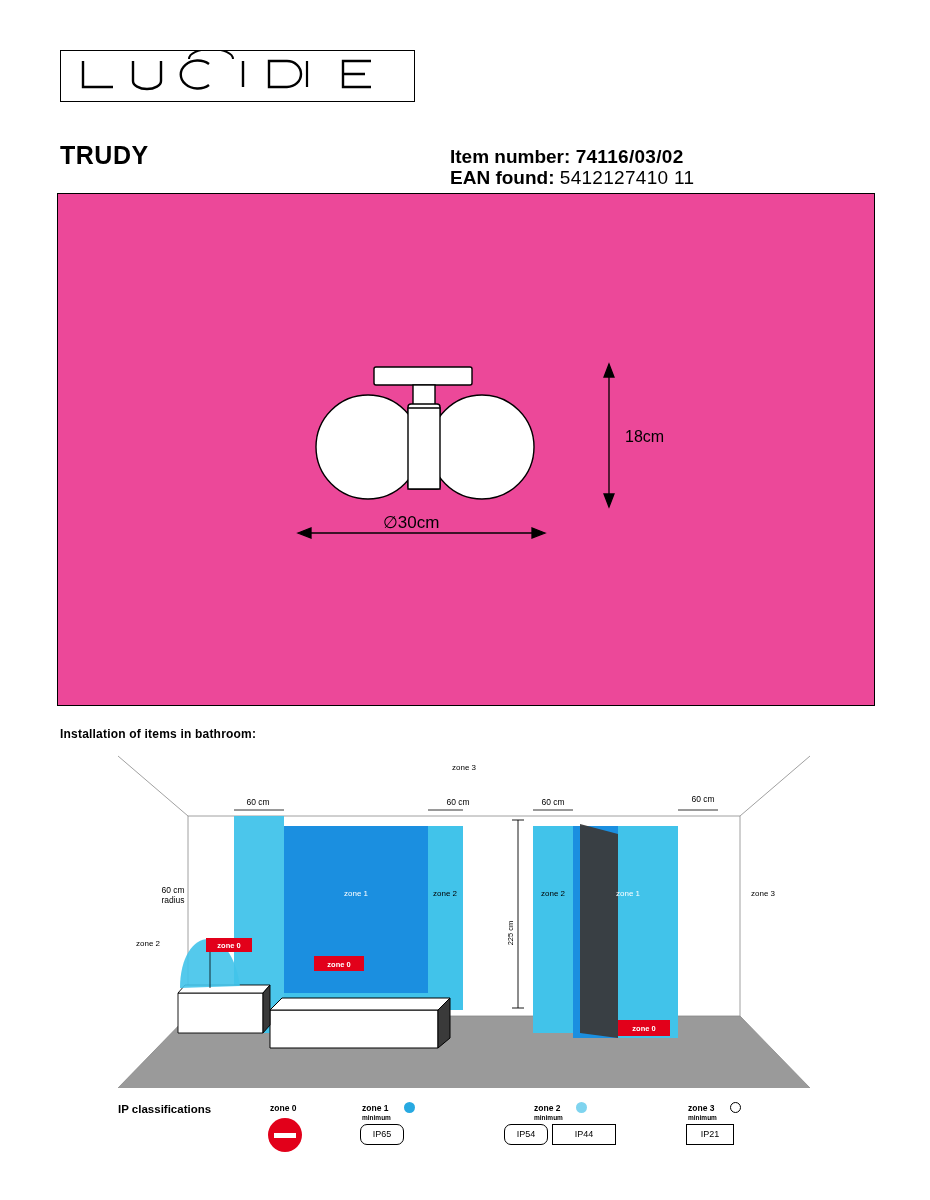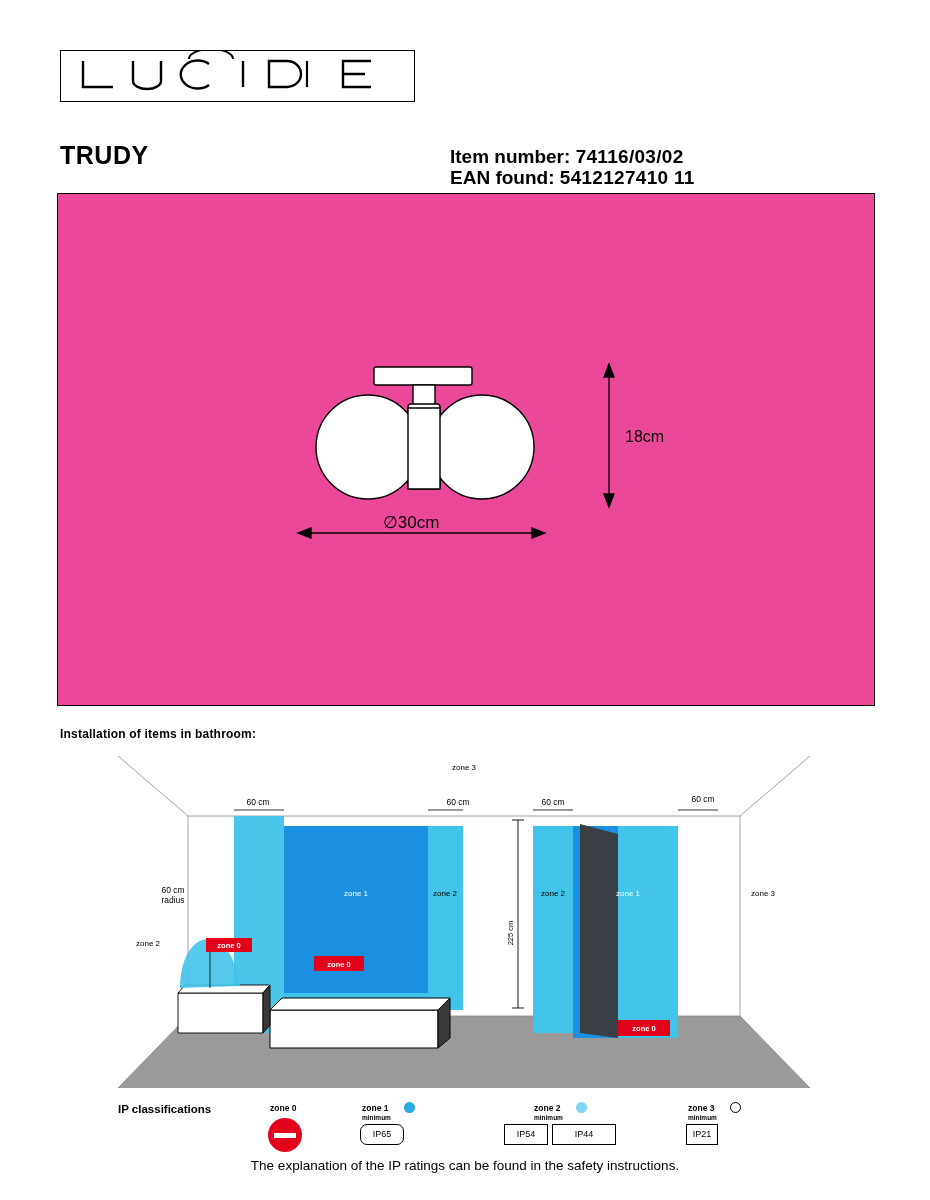--- a/index.html
+++ b/index.html
@@ -45,21 +45,21 @@
 
   .item-meta {
     position: absolute;
     left: 450px; top: 134px;
     font-size: 19px;
     line-height: 21px;
     margin-top: 12px;
   }
   .item-meta .lbl { font-weight: bold; }
   .item-meta .val { font-weight: bold; letter-spacing: 0.3px; }
-  .item-meta .val-light { font-weight: bold; letter-spacing: 0.3px; }
+  .item-meta .val-light { font-weight: normal; letter-spacing: 0.3px; }
 
   
   .drawing-box {
     position: absolute;
     left: 57px; top: 193px;
     width: 818px; height: 513px;
     border: 1.2px solid #000;
     background: #ec4899;
     text-align: right;
   }
@@ -318,24 +318,23 @@
     <div class="no-entry" style="left:150px; top:23px;"></div>
 
     <div class="zone-head" style="left:244px; top:8px;">zone 1</div>
     <div class="dot" style="left:286px; top:7px; background:#27a9e1;"></div>
     <div class="zone-min" style="left:244px; top:19px;">minimum</div>
     <div class="ip-chip" style="left:242px; top:29px; width:44px;border-radius:7px;">IP65</div>
 
     <div class="zone-head" style="left:416px; top:8px;">zone 2</div>
     <div class="dot" style="left:458px; top:7px; background:#7fd4ef;"></div>
     <div class="zone-min" style="left:416px; top:19px;">minimum</div>
-    <div class="ip-chip" style="left:386px; top:29px; width:44px;">IP54</div>
+    <div class="ip-chip" style="left:386px; top:29px; width:44px;border-radius:7px;">IP54</div>
     <div class="ip-chip" style="left:434px; top:29px; width:64px;">IP44</div>
 
     <div class="zone-head" style="left:570px; top:8px;">zone 3</div>
     <div class="dot" style="left:612px; top:7px; background:#ffffff; border:1px solid #000;"></div>
     <div class="zone-min" style="left:570px; top:19px;">minimum</div>
-    <div class="ip-chip" style="left:568px; top:29px; width:32px;">IP21</div>
-  </div>
-
-  <div class="footer-note">The explanation of the IP ratings can be found in the safety instructions.</div>
+    <div class="ip-chip" style="left:568px; top:29px; width:48px;">IP21</div>
+  </div>
+
 
 </div>
 
 </body></html>

